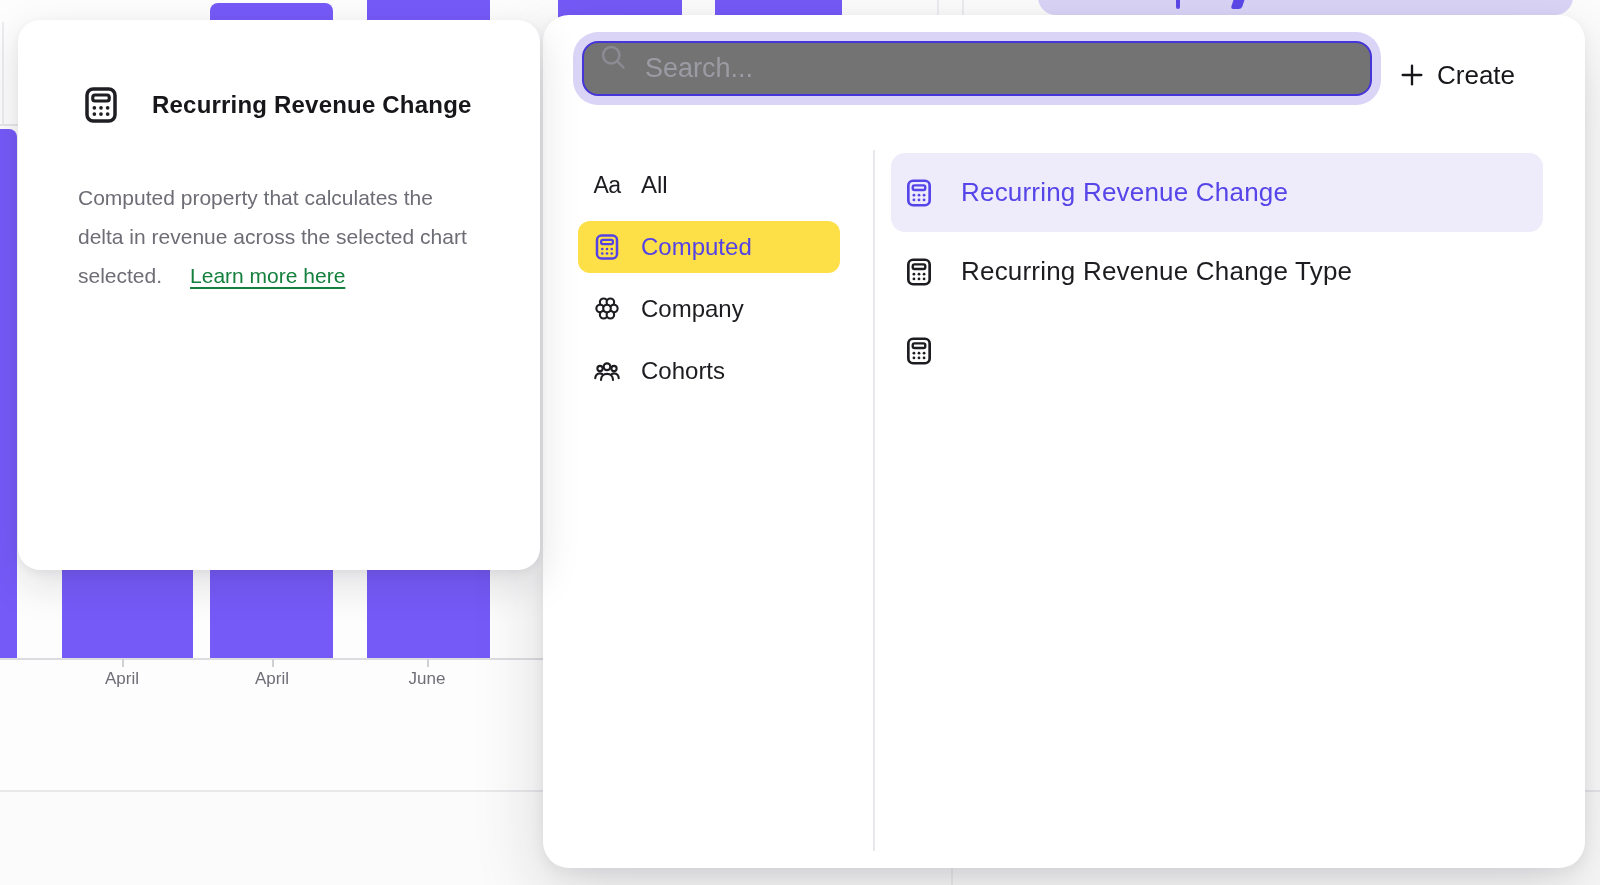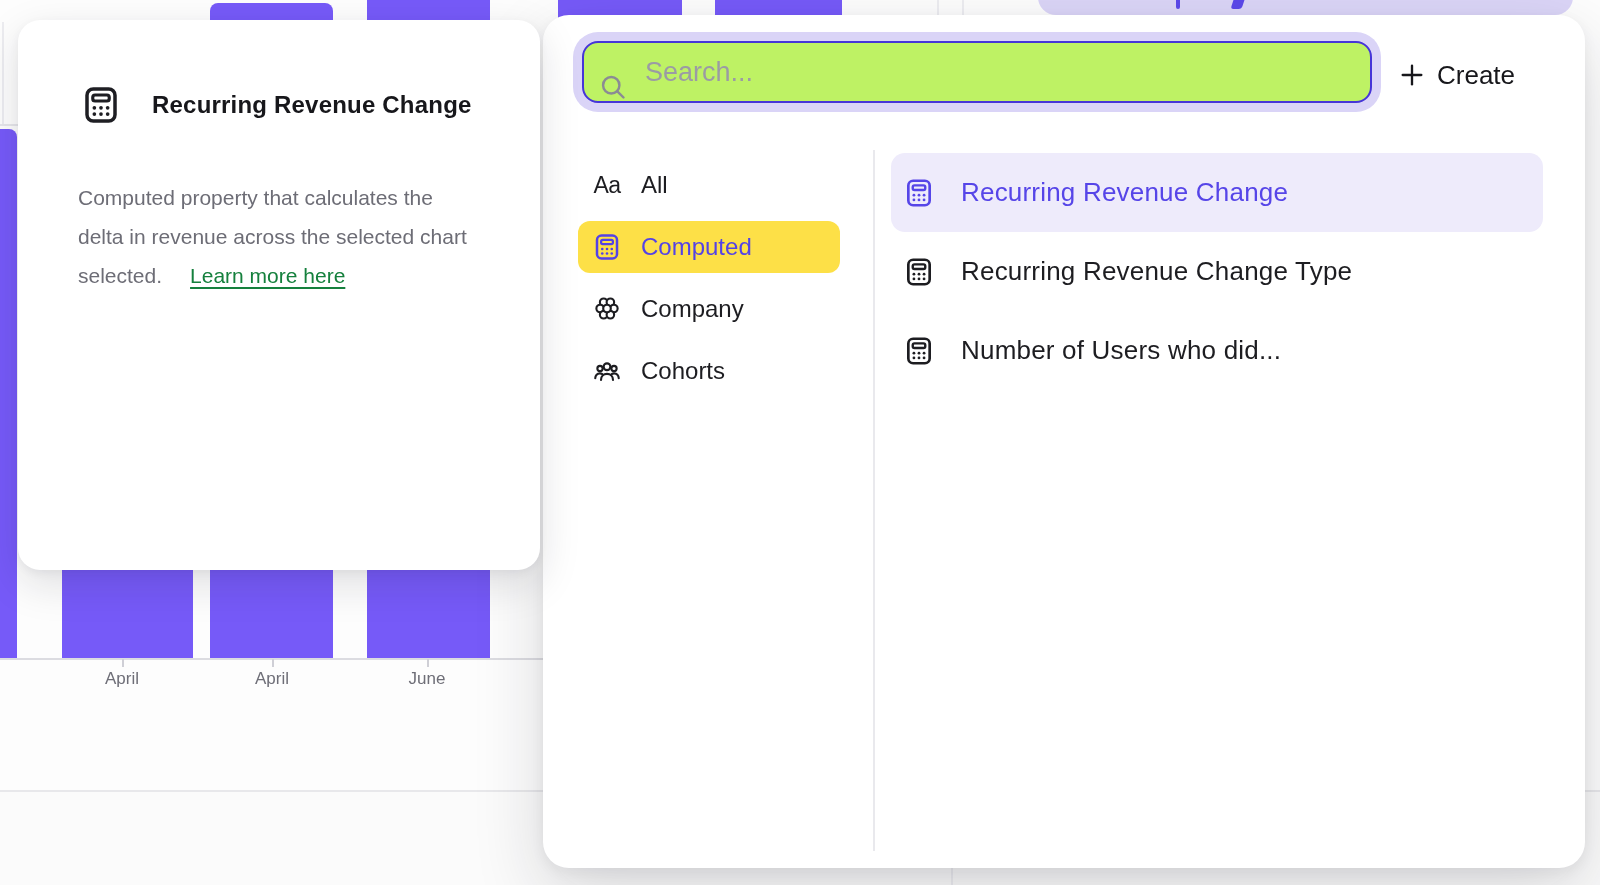--- a/index.html
+++ b/index.html
@@ -37,23 +37,23 @@
   .card-desc { position:absolute; left:60px; top:158px; width:450px;
                font-size:21px; line-height:39px; color:#6d6d76; }
   .learn-link { color:#15803d; text-decoration:underline; text-underline-offset:4px;
                 text-decoration-thickness:1.5px; margin-left:28px; cursor:pointer; }
 
   
   #picker-panel { position:absolute; left:543px; top:15px; width:1042px; height:853px;
                   background:#fff; border-radius:26px; z-index:4;
                   box-shadow:0 26px 70px rgba(25,25,40,.16), 0 4px 14px rgba(25,25,40,.06); }
 
-  .search-box { position:absolute; left:39px; top:26px; width:790px; height:62px;
-                background:#bef264; border:2px solid #4635d8; border-radius:16px;
-                box-shadow:0 0 0 9px #dad4f7; display:flex; align-items:flex-end; }
+  .search-box { position:absolute; left:39px; top:26px; width:790px; height:55px;
+                background:#737373; border:2px solid #4635d8; border-radius:16px;
+                box-shadow:0 0 0 9px #dad4f7; display:flex; align-items:flex-start; }
   .search-icon { width:28px; height:28px; margin-left:15px; color:#8b8b94; flex:0 0 auto; }
   .search-input { border:none; outline:none; flex:1; height:100%; margin-left:18px;
                   font-family:"Liberation Sans", sans-serif; font-size:27px; color:#2a2a30; background:transparent; }
   .search-input::placeholder { color:#9b9ba4; }
 
   .create-btn { position:absolute; left:855px; top:29px; height:62px; display:flex;
                 align-items:center; gap:11px; cursor:pointer; background:none; border:none;
                 font-family:"Liberation Sans", sans-serif; }
   .create-btn .plus-icon { width:28px; height:28px; color:#17171b; }
   .create-btn .create-label { font-size:26px; font-weight:500; color:#17171b; }
@@ -258,18 +258,17 @@
             <g fill="currentColor" stroke="none">
               <circle cx="8.2" cy="13.6" r="1.05"></circle>
                 <circle cx="12" cy="13.6" r="1.05"></circle>
                 <circle cx="15.8" cy="13.6" r="1.05"></circle>
               <circle cx="8.2" cy="17.2" r="1.05"></circle>
                 <circle cx="12" cy="17.2" r="1.05"></circle>
                 <circle cx="15.8" cy="17.2" r="1.05"></circle>
             </g>
           </svg>
         </span>
-        <span class="res-label">Number of Users who did...</span>
       </div>
     </div>
 
   </div>
 </div>
 
 </body></html>

